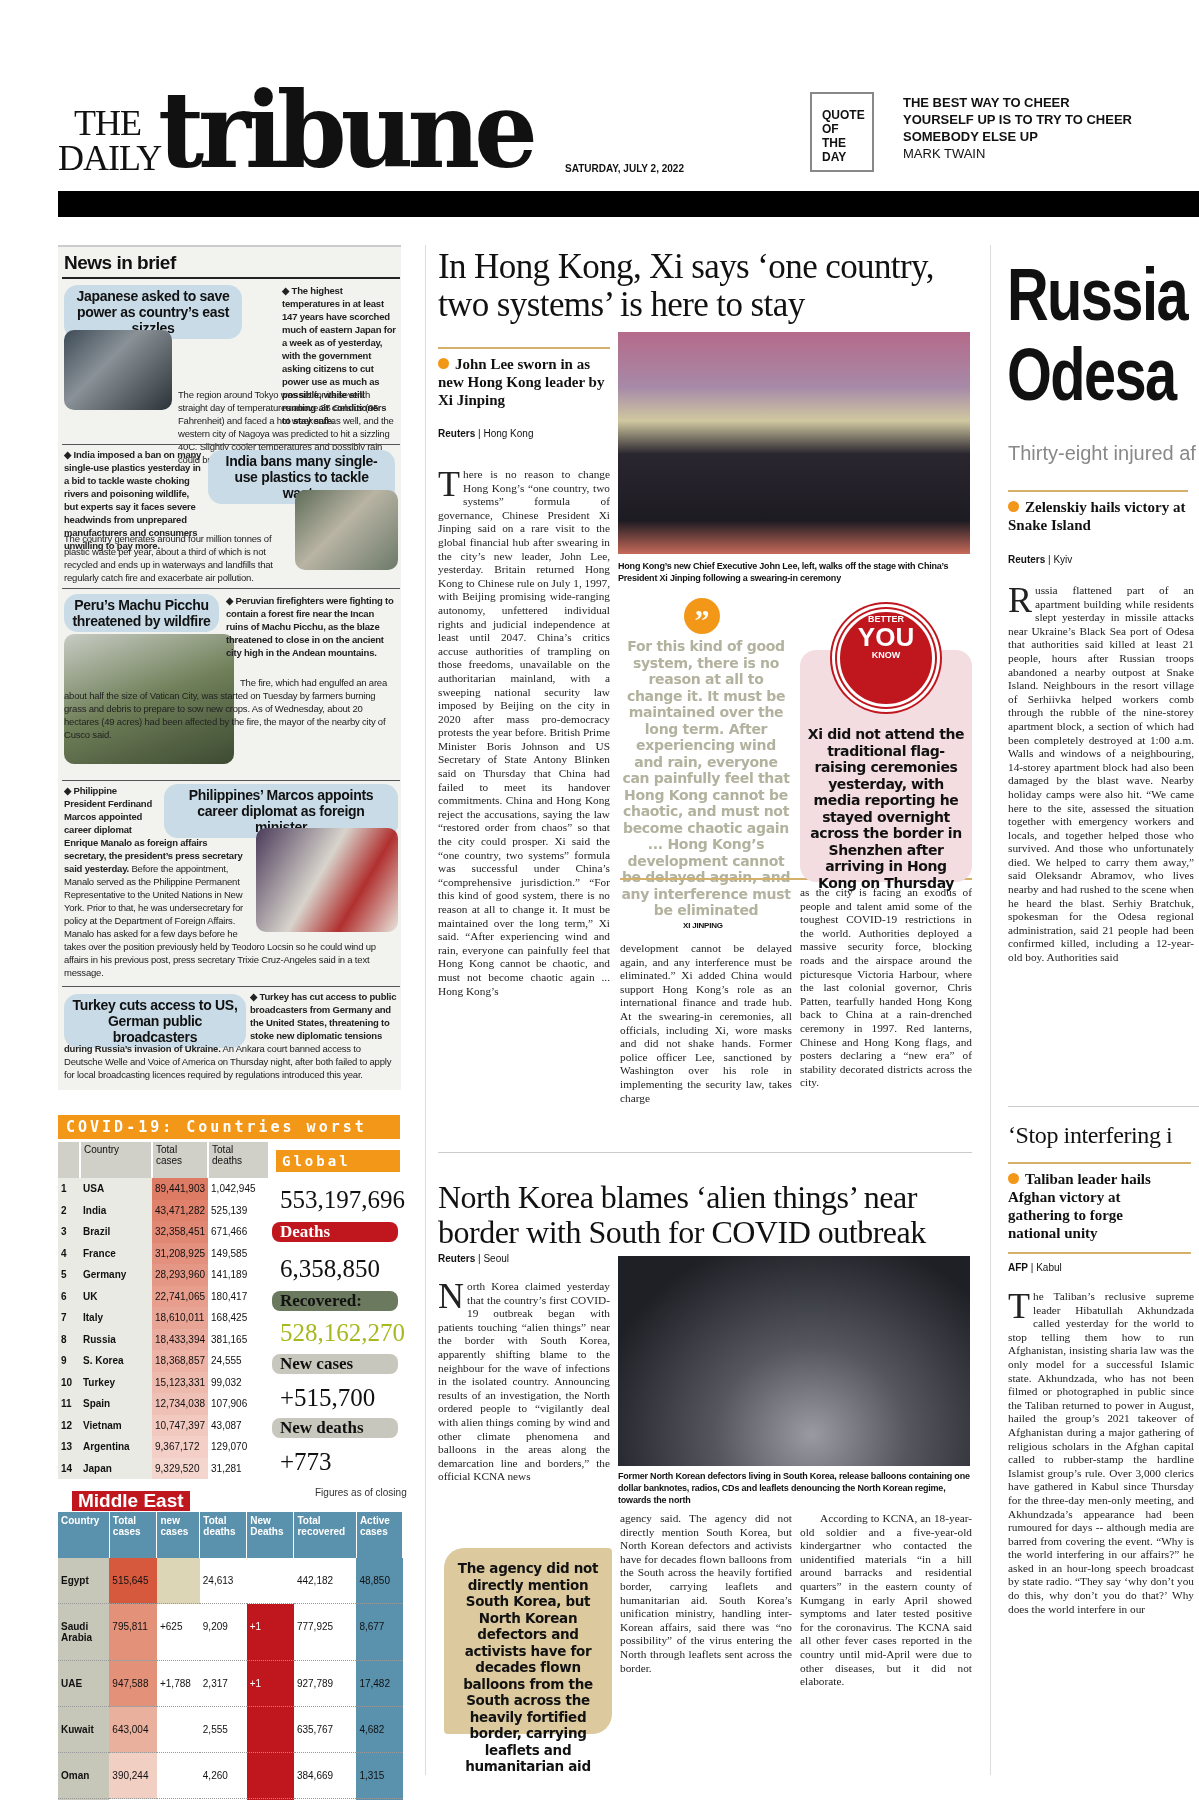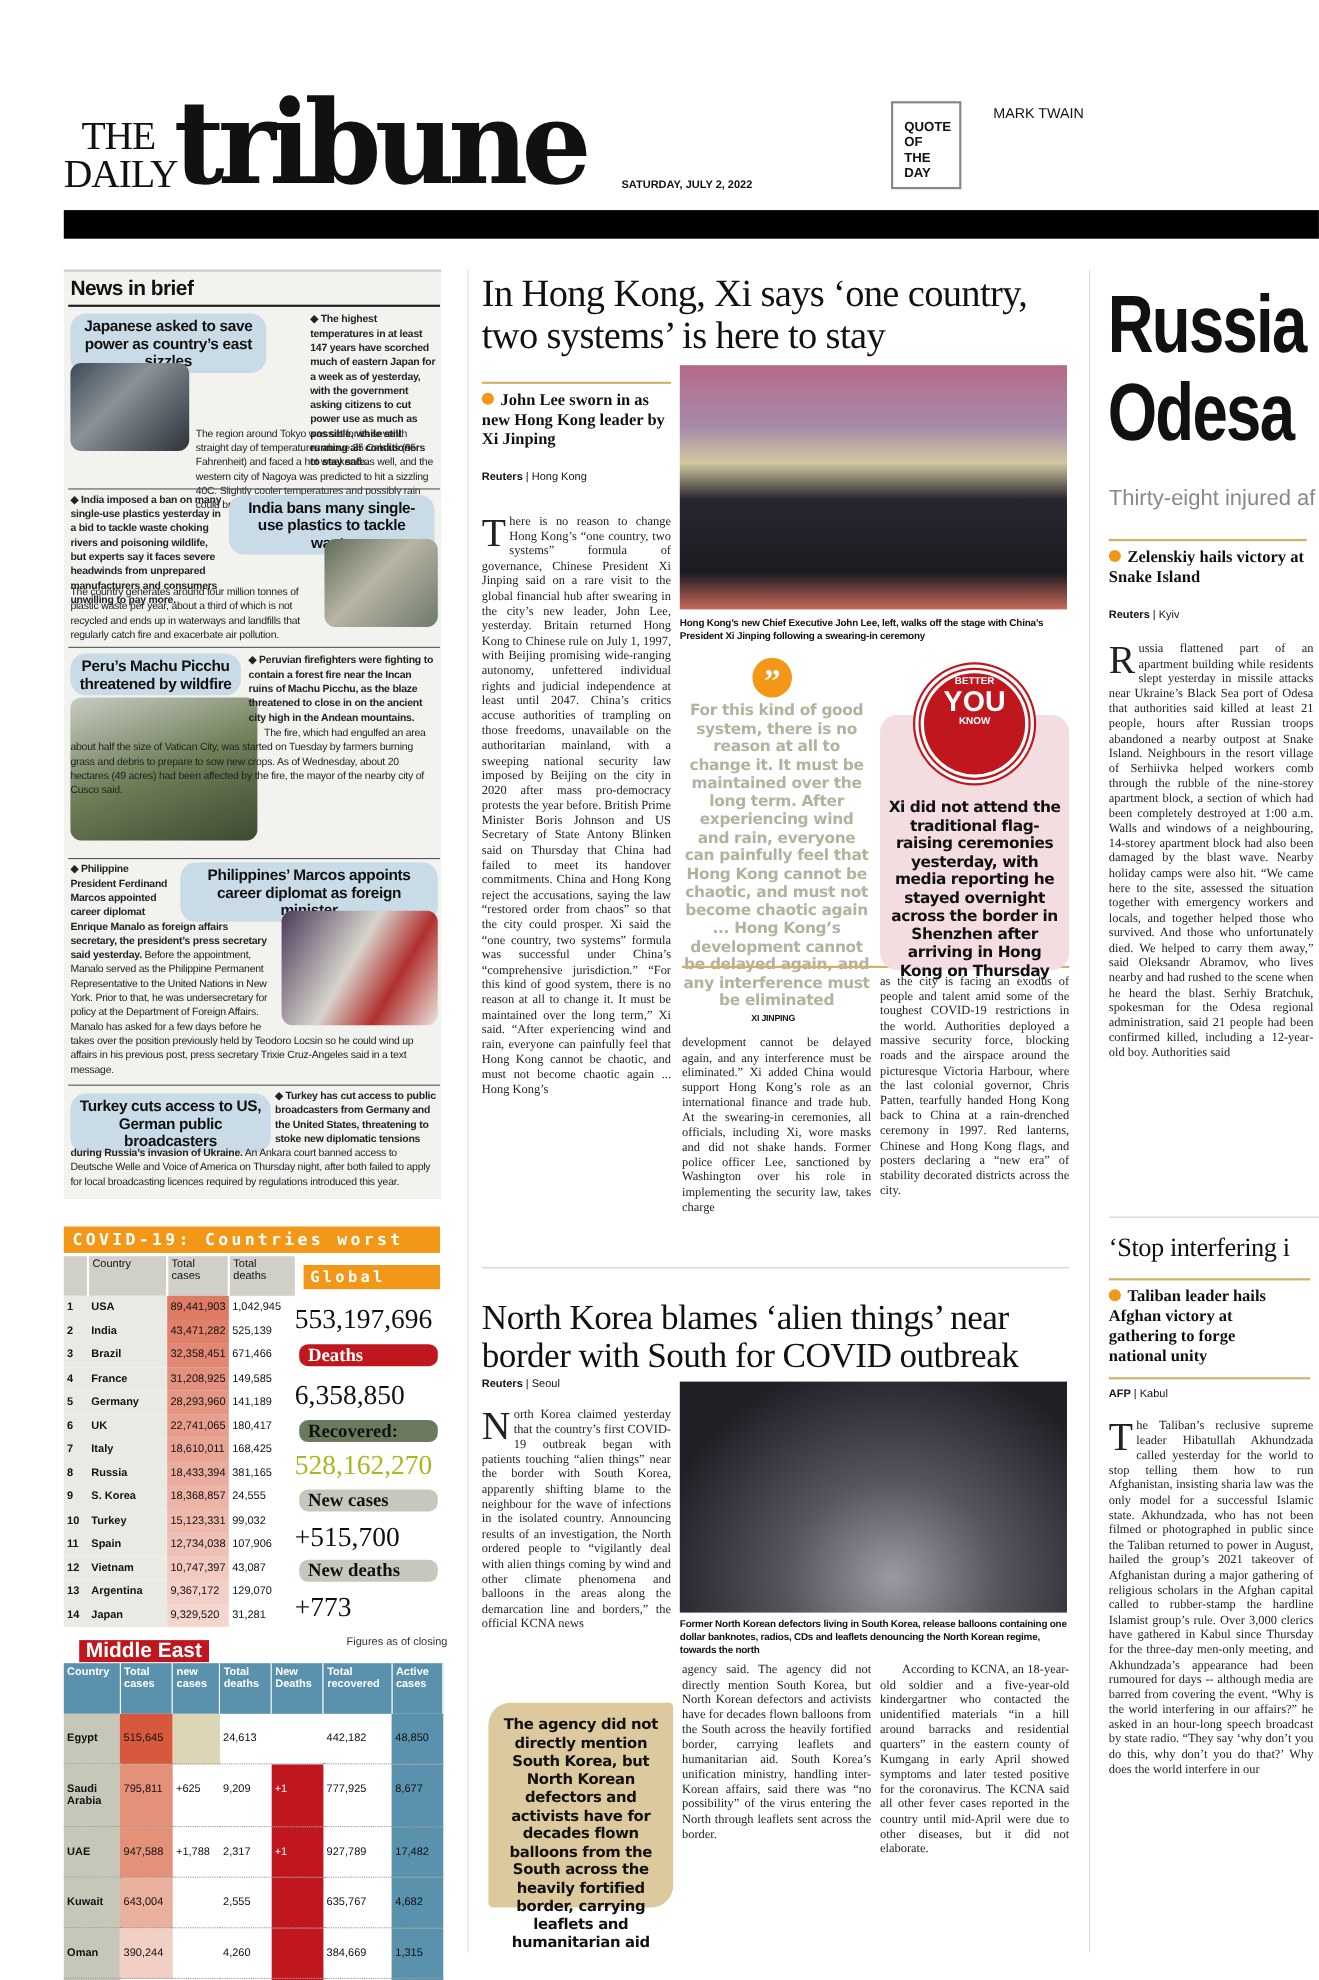--- a/index.html
+++ b/index.html
@@ -25,21 +25,21 @@
 .sep{height:1px;background:#555}
 
 .covid-head{left:58px;top:1115px;width:342px;height:24px;background:#f29717;color:#fff;font:700 15px/24px "DejaVu Sans Mono",monospace;letter-spacing:3px;padding-left:8px}
 .ctable{left:58px;top:1142px;width:212px;border-collapse:collapse;font:400 10px "Liberation Sans",sans-serif}
 .ctable th{background:#d0d0c9;font-weight:400;text-align:left;padding:2px 3px;height:36px;vertical-align:top;border-right:2px solid #fff}
 .ctable td{padding:0 3px;height:21.5px}
 .ctable td.rk{width:22px;background:#eaeae5;font-weight:700}
 .ctable td.ct{width:72px;background:#eaeae5;font-weight:700}
 .ctable td.tc{width:56px}
 .gt-head{left:276px;top:1150px;width:124px;height:22px;background:#f29717;color:#fff;font:700 14px/22px "DejaVu Sans Mono",monospace;letter-spacing:3px;padding-left:6px}
-.gt-num{left:268px;font:400 25px/1 "Liberation Serif",serif}
+.gt-num{left:280px;font:400 25px/1 "Liberation Serif",serif}
 .gt-lab{left:272px;width:126px;height:20px;border-radius:8px;font:700 17px/20px "Liberation Serif",serif;padding-left:8px}
 .figs{left:315px;top:1487px;font:400 10px "Liberation Sans",sans-serif;color:#333}
 .me-head{left:72px;top:1491px;background:#c0171f;color:#fff;font:700 19px/20px "Liberation Sans",sans-serif;padding:0 6px}
 .metable{left:58px;top:1512px;width:345px;border-collapse:collapse;font:700 10px "Liberation Sans",sans-serif}
 .metable th{background:#5a91ad;color:#fff;text-align:left;vertical-align:top;padding:3px 3px;height:46px;border-right:1px solid #fff}
 .metable td{padding:17px 3px;border-bottom:1px dotted #999;font-weight:400;vertical-align:top}
 .metable td.mc{background:#c6c6b9;font-weight:700}
 .metable td.act{background:#5a91ad;color:#111}
 .metable td.nd{background:#c0171f;color:#fff}
 
@@ -67,20 +67,21 @@
 </style>
 </head>
 <body>
 
 <div class="abs mast-the">THE</div>
 <div class="abs mast-daily">DAILY</div>
 <div class="abs mast-tribune">tribune</div>
 <div class="abs mast-date">SATURDAY, JULY 2, 2022</div>
 <div class="abs qotd-box">QUOTE OF THE DAY</div>
 <div class="abs qotd-text">
+  <div>THE BEST WAY TO CHEER YOURSELF UP IS TO TRY TO CHEER SOMEBODY ELSE UP</div>
   <div class="qotd-author">MARK TWAIN</div>
 </div>
 <div class="abs blackbar"></div>
 
 <div class="abs brief"></div>
 <div class="abs brief-title">News in brief</div>
 <div class="abs brief-rule"></div>
 
 <div class="abs pill" style="left:64px;top:285px;width:178px">Japanese asked to save power as country’s east sizzles</div>
 <div class="abs photo" style="left:64px;top:330px;width:108px;height:80px;background:linear-gradient(135deg,#3d4a55,#8a9298 40%,#2b3238)"></div>
@@ -90,21 +91,21 @@
 
 <div class="abs btext" style="left:64px;top:448px;width:140px"><b>◆ </b><b>India imposed a ban on many single-use plastics yesterday in a bid to tackle waste choking rivers and poisoning wildlife, but experts say it faces severe headwinds from unprepared manufacturers and consumers unwilling to pay more.</b></div>
 <div class="abs pill" style="left:208px;top:450px;width:187px">India bans many single-use plastics to tackle waste</div>
 <div class="abs photo" style="left:295px;top:490px;width:103px;height:80px;background:linear-gradient(135deg,#5e6c58,#b9b4a4 45%,#6d7a6a)"></div>
 <div class="abs btext" style="left:64px;top:532px;width:228px">The country generates around four million tonnes of plastic waste per year, about a third of which is not recycled and ends up in waterways and landfills that regularly catch fire and exacerbate air pollution.</div>
 <div class="abs sep" style="left:62px;top:588px;width:338px"></div>
 
 <div class="abs pill" style="left:64px;top:594px;width:155px">Peru’s Machu Picchu threatened by wildfire</div>
 <div class="abs photo" style="left:64px;top:634px;width:170px;height:130px;background:linear-gradient(160deg,#c8ccc4,#6f7f58 50%,#3d4a32)"></div>
 <div class="abs btext" style="left:226px;top:594px;width:172px"><b>◆ </b><b>Peruvian firefighters were fighting to contain a forest fire near the Incan ruins of Machu Picchu, as the blaze threatened to close in on the ancient city high in the Andean mountains.</b></div>
-<div class="abs btext" style="left:64px;top:660px;width:334px;text-indent:176px">The fire, which had engulfed an area about half the size of Vatican City, was started on Tuesday by farmers burning grass and debris to prepare to sow new crops. As of Wednesday, about 20 hectares (49 acres) had been affected by the fire, the mayor of the nearby city of Cusco said.</div>
+<div class="abs btext" style="left:64px;top:676px;width:334px;text-indent:176px">The fire, which had engulfed an area about half the size of Vatican City, was started on Tuesday by farmers burning grass and debris to prepare to sow new crops. As of Wednesday, about 20 hectares (49 acres) had been affected by the fire, the mayor of the nearby city of Cusco said.</div>
 <div class="abs sep" style="left:62px;top:780px;width:338px"></div>
 
 <div class="abs pill" style="left:164px;top:784px;width:234px">Philippines’ Marcos appoints career diplomat as foreign minister</div>
 <div class="abs photo" style="left:256px;top:828px;width:142px;height:104px;background:linear-gradient(120deg,#4a3a5a,#d8d4cc 45%,#b0302f 70%,#e9e6de)"></div>
 <div class="abs btext" style="left:64px;top:784px;width:330px;height:200px;overflow:hidden">
   <div style="float:right;width:240px;height:44px"></div>
   <div style="float:right;clear:right;width:146px;height:106px"></div>
   <b>◆ </b><b>Philippine President Ferdinand Marcos appointed career diplomat Enrique Manalo as foreign affairs secretary, the president’s press secretary said yesterday.</b> <span>Before the appointment, Manalo served as the Philippine Permanent Representative to the United Nations in New York. Prior to that, he was undersecretary for policy at the Department of Foreign Affairs. Manalo has asked for a few days before he takes over the position previously held by Teodoro Locsin so he could wind up affairs in his previous post, press secretary Trixie Cruz-Angeles said in a text message.</span>
 </div>
 <div class="abs sep" style="left:62px;top:986px;width:338px"></div>

